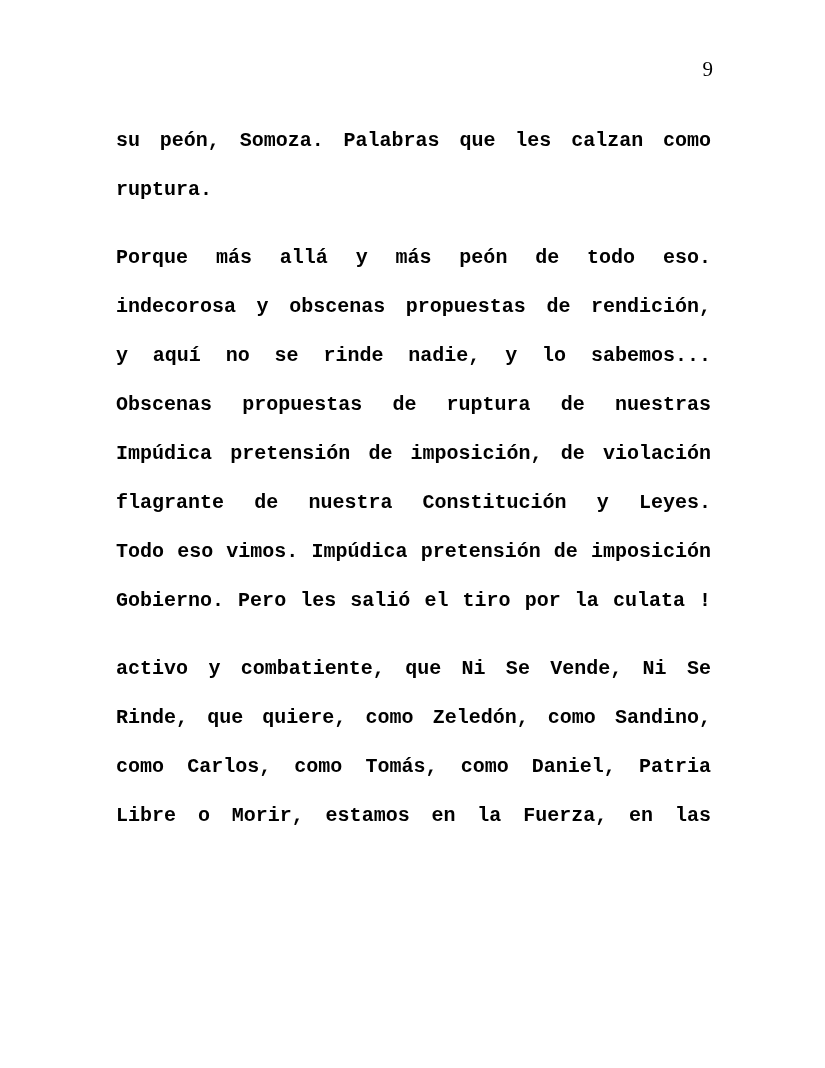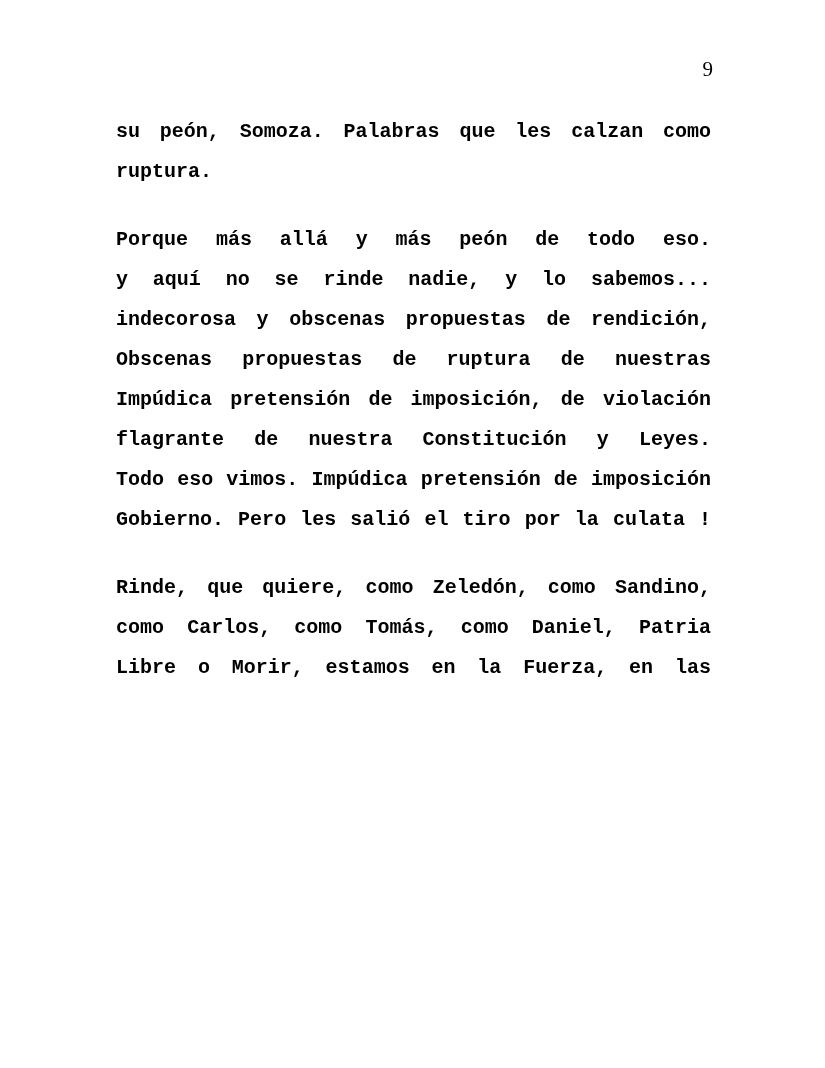--- a/index.html
+++ b/index.html
@@ -36,44 +36,46 @@
   .paragraph {
     margin: 0 0 28px 0;
   }
   .paragraph:last-child {
     margin-bottom: 0;
   }
   .line {
     text-align: justify;
     text-align-last: justify;
     white-space: normal;
+    margin-top: 9px;
   }
   .line.last-left {
     text-align-last: left;
   }
 </style>
 </head>
 <body>
 
 <div class="page">
   <div class="page-number">9</div>
   <div class="text-body">
       <div class="paragraph">
         <div class="line">su peón, Somoza. Palabras que les calzan como</div>
         <div class="line last-left">ruptura.</div>
       </div>
       <div class="paragraph">
         <div class="line">Porque más allá y más peón de todo eso.</div>
+        <div class="line">indecorosa y obscenas propuestas de rendición,</div>
         <div class="line">y aquí no se rinde nadie, y lo sabemos...</div>
-        <div class="line">indecorosa y obscenas propuestas de rendición,</div>
         <div class="line">Obscenas propuestas de ruptura de nuestras</div>
         <div class="line">Impúdica pretensión de imposición, de violación</div>
         <div class="line">flagrante de nuestra Constitución y Leyes.</div>
         <div class="line">Todo eso vimos. Impúdica pretensión de imposición</div>
         <div class="line">Gobierno. Pero les salió el tiro por la culata !</div>
       </div>
       <div class="paragraph">
+        <div class="line">activo y combatiente, que Ni Se Vende, Ni Se</div>
         <div class="line">Rinde, que quiere, como Zeledón, como Sandino,</div>
         <div class="line">como Carlos, como Tomás, como Daniel, Patria</div>
         <div class="line">Libre o Morir, estamos en la Fuerza, en las</div>
       </div>
     </div>
 </div>
 
 </body></html>

